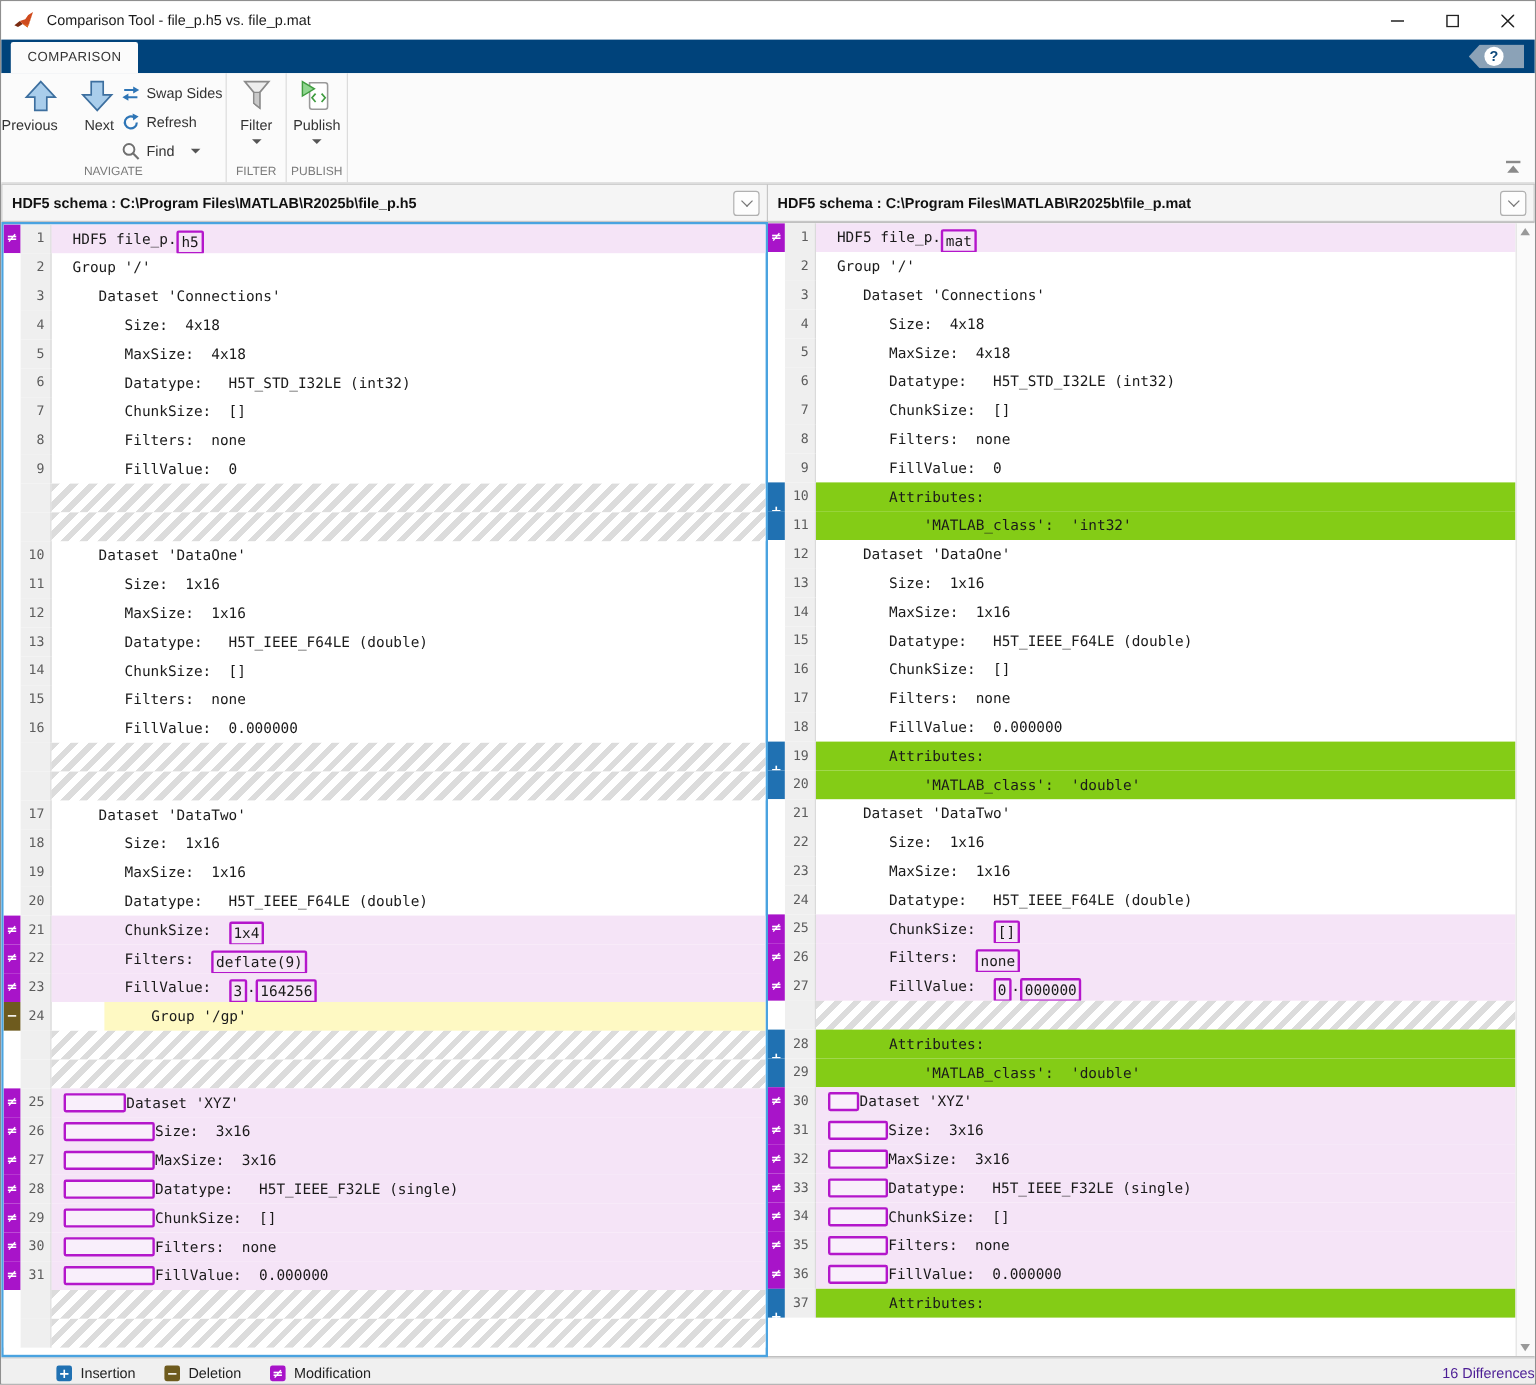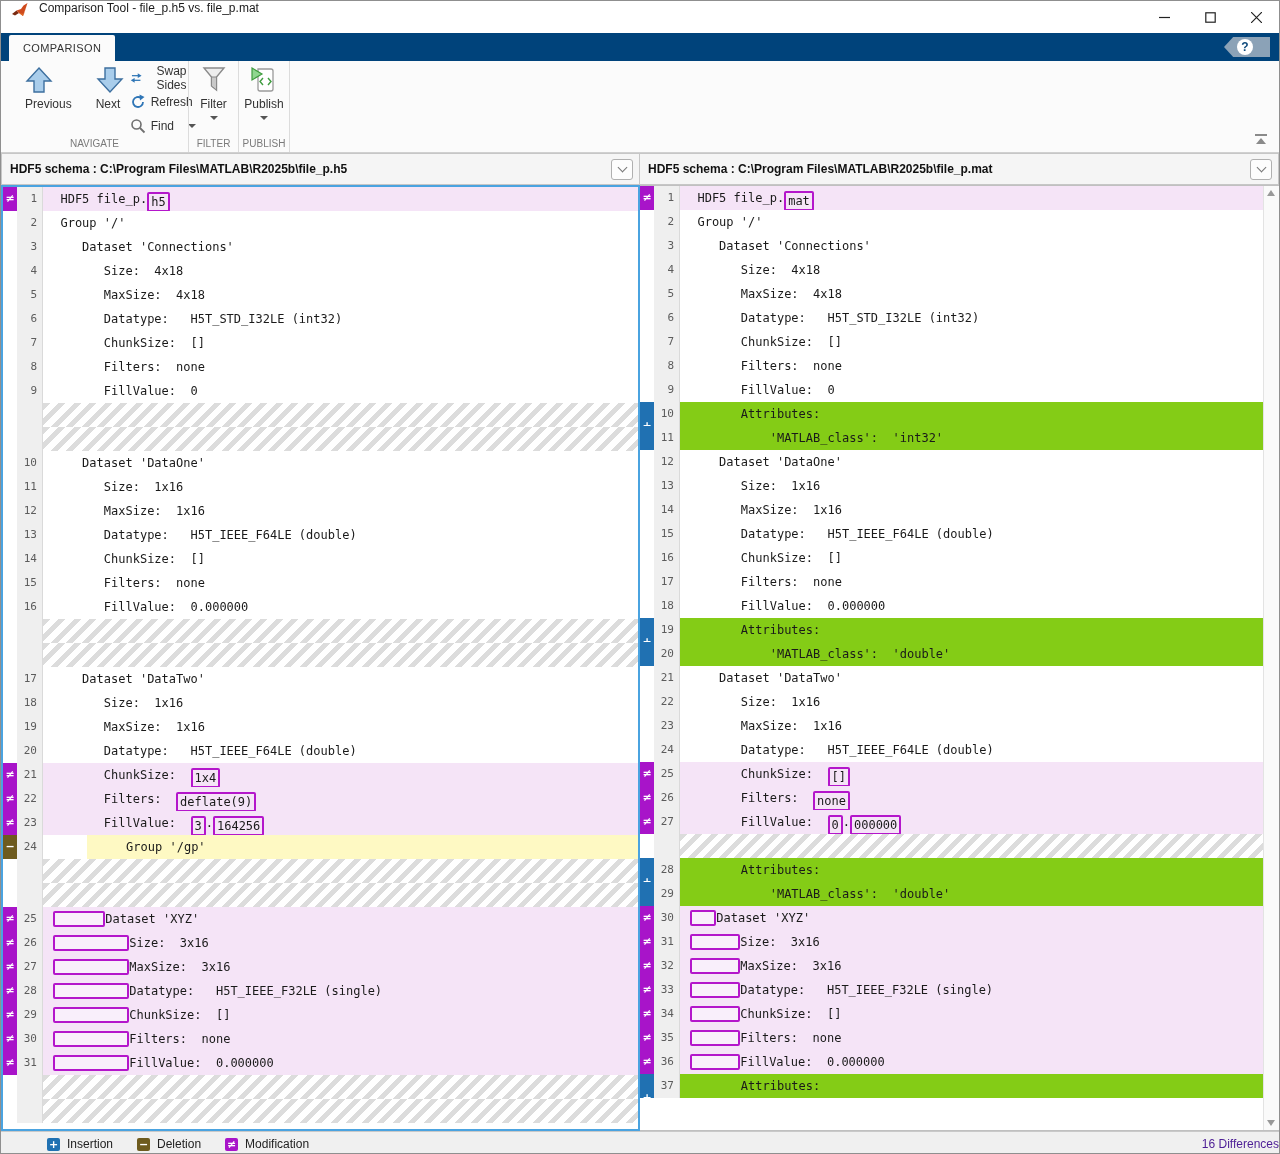--- a/index.html
+++ b/index.html
@@ -1,45 +1,45 @@
 <!DOCTYPE html>
 <html><head>
 <meta charset="utf-8">
 <style>
   html,body{margin:0;padding:0;background:#d7d7d7;}
   .window{width:1280px;height:1154px;box-sizing:border-box;position:relative;margin:0 auto;
     background:#fff;border:1px solid #8f8f8f;font-family:"Liberation Sans",sans-serif;overflow:hidden;}
 
   
-  .titlebar{height:32px;display:flex;align-items:flex-start;background:#fff;position:relative;}
+  .titlebar{height:32px;display:flex;align-items:center;background:#fff;position:relative;}
   .app-icon{margin:0 10px 0 10px;width:18px;height:18px;flex:none;}
   .title-text{font-size:12px;color:#1a1a1a;}
   .win-controls{position:absolute;right:0;top:0;height:32px;display:flex;}
   .win-btn{width:46px;height:32px;display:flex;align-items:center;justify-content:center;color:#222;}
 
   
   .tabstrip{height:28px;background:#00437b;position:relative;}
   .tab{position:absolute;left:8px;bottom:0;height:26px;line-height:26px;padding:0 14px;
     background:#fbfbfb;color:#333;font-size:11px;letter-spacing:.4px;border-radius:2px 2px 0 0;}
   .help-badge{position:absolute;right:9px;top:4px;width:46px;height:20px;background:#8ba2b7;
     clip-path:polygon(20% 0,100% 0,100% 100%,20% 100%,0 50%);display:flex;align-items:center;}
   .help-circle{width:16px;height:16px;border-radius:50%;background:#fff;color:#0e4a7c;
     font-weight:bold;font-size:12px;line-height:16px;text-align:center;margin-left:13px;border:1px solid #5c7globalThis;}
 
   
   .toolbar{height:91px;background:#fbfbfb;border-bottom:1px solid #d0d0d0;position:relative;display:flex;}
   .sec{position:relative;height:100%;box-sizing:border-box;}
   .sec+.sec{border-left:1px solid #dcdcdc;}
   .sec-label{position:absolute;bottom:3px;left:0;right:0;text-align:center;font-size:10px;color:#7a7a7a;}
   .sec-nav{width:187px;display:flex;}
-  .bigbtn{width:47px;padding-top:5px;display:flex;flex-direction:column;align-items:flex-start;margin-left:24px;}
+  .bigbtn{width:47px;padding-top:5px;display:flex;flex-direction:column;align-items:flex-end;}
   .bigbtn .lbl{font-size:12px;color:#333;margin-top:3px;}
   .stack{display:flex;flex-direction:column;padding:5px 0 0 6px;}
   .stack-row{height:24px;display:flex;align-items:center;font-size:12px;color:#333;}
-  .stack-row .lbl{margin-left:5px;text-align:center;}
+  .stack-row .lbl{margin-left:5px;}
   .caret{width:0;height:0;border-left:4px solid transparent;border-right:4px solid transparent;
     border-top:4px solid #555;display:inline-block;}
   .stack-row .caret{margin-left:14px;}
   .sec-filter{width:50px;}  .sec-publish{width:51px;}
   .vbtn{display:flex;flex-direction:column;align-items:center;padding-top:4px;}
   .vbtn .lbl{font-size:12px;color:#333;margin-top:2px;}
   .vbtn .caret{margin-top:5px;}
   .sec-rest{flex:1;border-left:1px solid #dcdcdc;position:relative;}
   .collapse-ctl{position:absolute;right:12px;bottom:8px;width:12px;}
   .collapse-ctl .bar{height:2px;background:#8a8a8a;margin-bottom:2px;}

